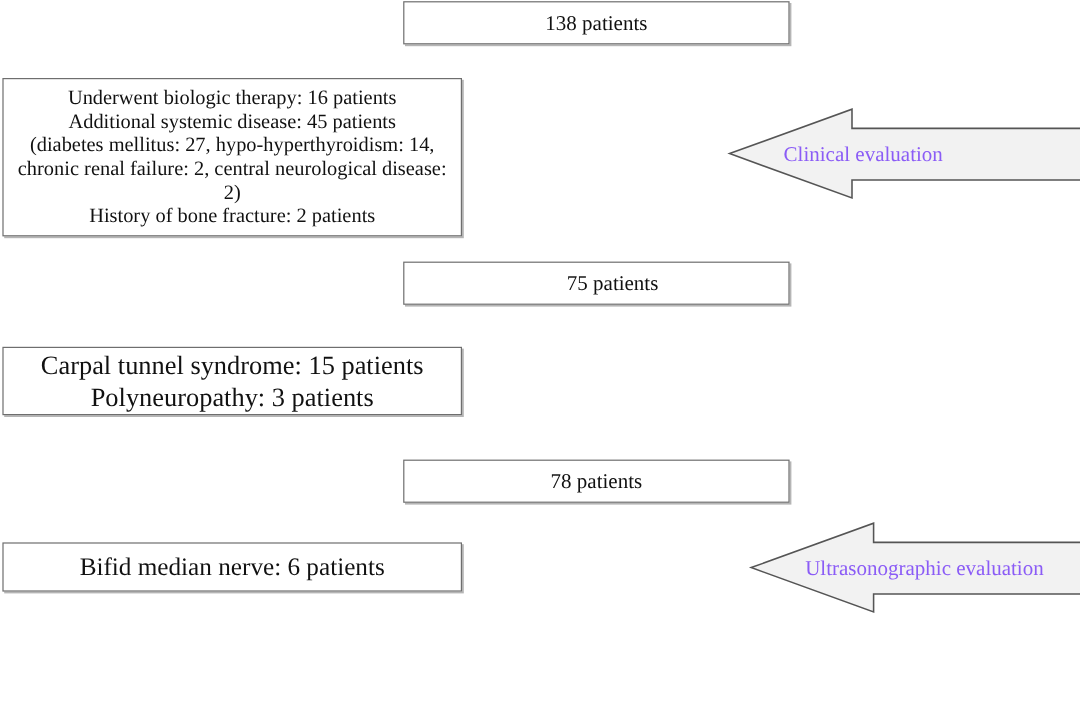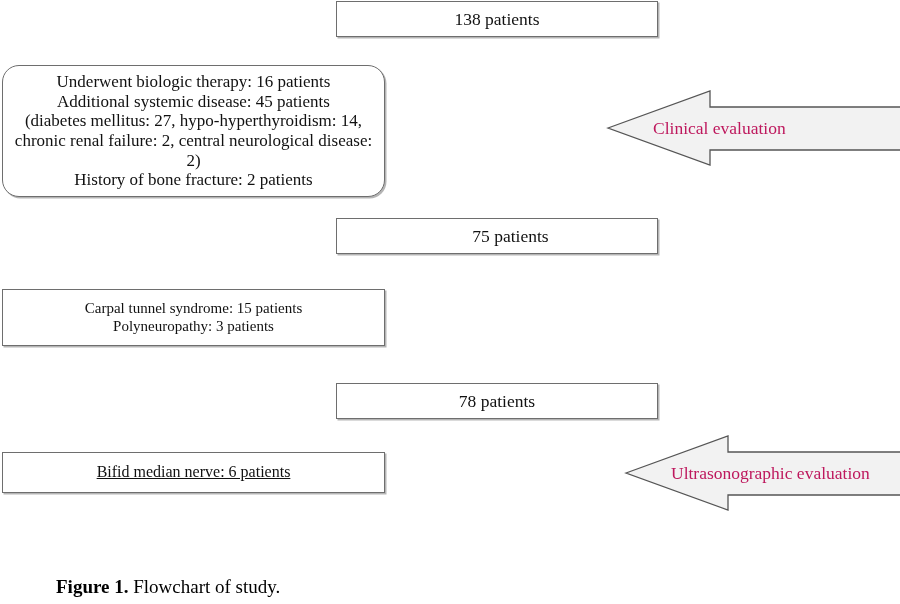--- a/index.html
+++ b/index.html
@@ -61,32 +61,30 @@
 
   
   .excl-box {
     left: 2px;
     width: 383px;
   }
   .excl-1 {
     top: 65px;
     height: 132px;
     font-size: 17px;
-    border-radius: 17px;
   }
   .excl-2 {
     top: 289px;
     height: 57px;
-    font-size: 15px;
+    font-size: 22px;
   }
   .excl-3 {
     top: 452px;
     height: 41px;
-    font-size: 16px;
-    text-decoration: underline;
+    font-size: 21px;
   }
 
   
   .arrow-wrap {
     position: absolute;
     height: 76px;
   }
   .arrow-svg {
     position: absolute;
     left: 0;
@@ -95,21 +93,21 @@
     height: 100%;
     overflow: visible;
   }
   .arrow-label {
     position: absolute;
     top: 0;
     height: 100%;
     display: flex;
     align-items: center;
     font-size: 17.5px;
-    color: #be185d;
+    color: #8b5cf6;
     white-space: nowrap;
     left: 46px;
   }
 
   .arrow-1 { left: 607px; top: 90px; width: 295px; }
   .arrow-2 { left: 607px; top: 281px; width: 288px; }
   .arrow-3 { left: 625px; top: 435px; width: 288px; }
 
   
   .caption {
@@ -170,17 +168,14 @@
   </div>
 
   <div class="arrow-wrap arrow-3">
     <svg class="arrow-svg" viewBox="0 0 288 76" preserveAspectRatio="none">
       <polygon points="1,38 103,1 103,17 287,17 287,60 103,60 103,75" fill="#f2f2f2" stroke="#555555" stroke-width="1.3" stroke-linejoin="miter"></polygon>
     </svg>
     <div class="arrow-label">Ultrasonographic evaluation</div>
   </div>
 
 
-  <div class="caption">
-    <span class="caption-label">Figure 1.</span><span>&nbsp;</span><span class="caption-text">Flowchart of study.</span>
-  </div>
 
 </div>
 
 </body></html>

